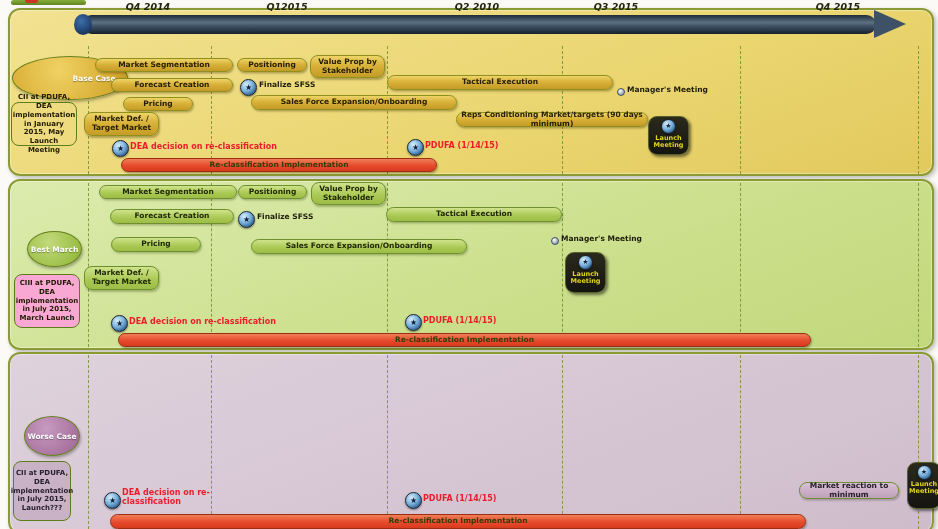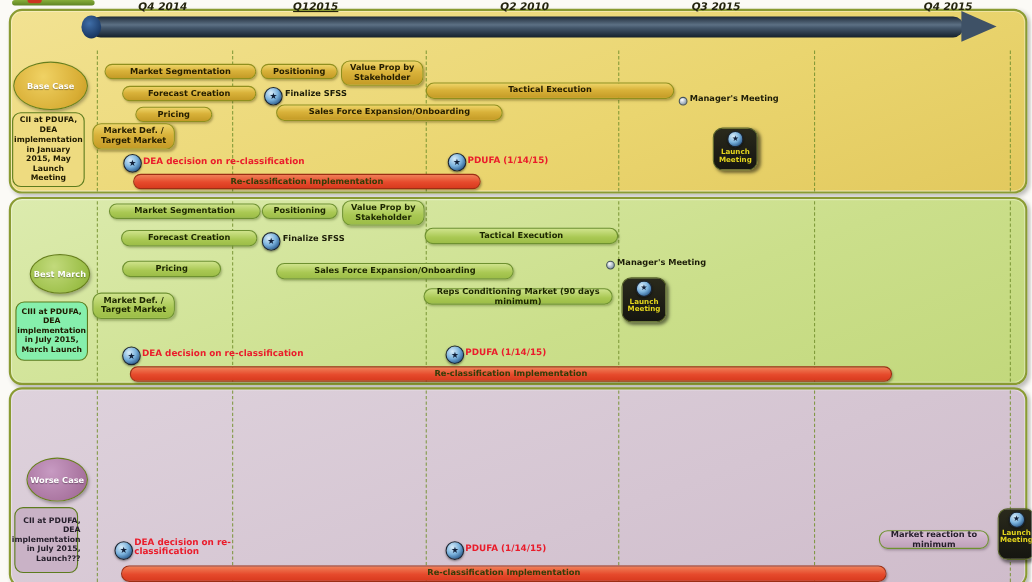--- a/index.html
+++ b/index.html
@@ -32,22 +32,22 @@
   .oval{position:absolute;border-radius:50%;display:flex;align-items:center;justify-content:center;
         color:#ffffff;font-weight:bold;font-size:7.5px;text-shadow:0 1px 1px rgba(0,0,0,.35);
         border:1.5px solid #677f1d;box-shadow:1px 2px 3px rgba(0,0,0,.3);}
   .oval.base{background:radial-gradient(circle at 40% 30%,#f0d264,#d8ad34 70%,#c39722);}
   .oval.best{background:radial-gradient(circle at 40% 30%,#c2da7c,#9cbf48 70%,#87ab37);}
   .oval.worse{background:radial-gradient(circle at 40% 30%,#c79ac2,#a9749f 70%,#96618c);}
   .descbox{position:absolute;box-sizing:border-box;border:1.5px solid #5d7c1e;border-radius:8px;
         display:flex;align-items:center;justify-content:center;text-align:center;font-weight:bold;
         font-size:7px;line-height:1.25;color:#1f1a00;padding:2px;}
   .descbox.base{background:#eedb80;}
-  .descbox.best{background:#86efac;}
-  .descbox.worse{background:#c9b2c6;color:#241d2a;text-align:right;}
+  .descbox.best{background:#f9a8d4;}
+  .descbox.worse{background:#c9b2c6;color:#241d2a;}
   .star{position:absolute;width:15px;height:15px;border-radius:50%;
         background:radial-gradient(circle at 35% 30%,#d8ecf8 0%,#7ab2dd 45%,#2c5c8e 80%,#173250 100%);
         border:1px solid #1b2430;box-shadow:0 1px 2px rgba(0,0,0,.45);
         display:flex;align-items:center;justify-content:center;color:#101f38;font-size:8px;line-height:1;}
   .mtext{position:absolute;font-weight:bold;font-size:8px;line-height:1.1;}
   .red-text{color:#ea1c2b;}
   .dark-text{color:#1c1c08;font-size:7.5px;}
   .bullet{position:absolute;width:6px;height:6px;border-radius:50%;
         background:radial-gradient(circle at 35% 30%,#ffffff,#93a5b5 70%,#5a6c7c);border:1px solid #44525e;}
   .launch{position:absolute;box-sizing:border-box;background:linear-gradient(180deg,#2a2a1c,#151510);
@@ -86,32 +86,32 @@
   <div class="dash" style="left:740px;top:183px;height:164px;"></div>
   <div class="dash" style="left:918px;top:183px;height:164px;"></div>
   <div class="dash" style="left:88px;top:355px;height:174px;"></div>
   <div class="dash" style="left:211px;top:355px;height:174px;"></div>
   <div class="dash" style="left:387px;top:355px;height:174px;"></div>
   <div class="dash" style="left:562px;top:355px;height:174px;"></div>
   <div class="dash" style="left:740px;top:355px;height:174px;"></div>
   <div class="dash" style="left:918px;top:355px;height:174px;"></div>
 
   <div class="qlabel" style="left:148px;top:1px;">Q4 2014</div>
-  <div class="qlabel" style="left:287px;top:1px;text-decoration:underline;">Q12015</div>
+  <div class="qlabel" style="left:287px;top:1px;">Q12015</div>
   <div class="qlabel" style="left:477px;top:1px;">Q2 2010</div>
-  <div class="qlabel" style="left:651px;top:1px;">Q3 2015</div>
-  <div class="qlabel" style="left:838px;top:1px;margin-left:24px;">Q4 2015</div>
+  <div class="qlabel" style="left:616px;top:1px;">Q3 2015</div>
+  <div class="qlabel" style="left:838px;top:1px;">Q4 2015</div>
   <div class="arrow-body" style="left:82px;top:15px;width:794px;height:19px;"></div>
   <div class="cap" style="left:74px;top:14px;width:18px;height:21px;"></div>
   <div class="ahead" style="left:874px;top:10px;"></div>
 
-  <div class="oval base" style="left:12px;top:56px;width:66px;height:42px;">
+  <div class="oval base" style="left:12px;top:56px;width:66px;height:42px;padding-left:48px;">
     <span>Base Case</span>
   </div>
-  <div class="descbox base" style="left:11px;top:102px;width:66px;height:68px;">
+  <div class="descbox base" style="left:11px;top:102px;width:66px;height:44px;">
     <span>CII at PDUFA, DEA implementation in January 2015, May Launch Meeting</span>
   </div>
   <div class="bar gold" style="left:95px;top:58px;width:138px;height:14px;">
       <span>Market Segmentation</span>
     </div>
   <div class="bar gold" style="left:237px;top:58px;width:70px;height:14px;">
       <span>Positioning</span>
     </div>
   <div class="bar gold" style="left:310px;top:55px;width:75px;height:23px;">
       <span>Value Prop by Stakeholder</span>
@@ -123,20 +123,23 @@
       <span>Tactical Execution</span>
     </div>
   <div class="bar gold" style="left:123px;top:97px;width:70px;height:14px;">
       <span>Pricing</span>
     </div>
   <div class="bar gold" style="left:251px;top:95px;width:206px;height:15px;">
       <span>Sales Force Expansion/Onboarding</span>
     </div>
   <div class="bar gold" style="left:84px;top:112px;width:75px;height:24px;">
       <span>Market Def. / Target Market</span>
+    </div>
+  <div class="bar gold" style="left:456px;top:112px;width:192px;height:15px;">
+      <span>Reps Conditioning Market/targets (90 days minimum)</span>
     </div>
   <div class="star" style="left:240px;top:79px;">★</div>
   <div class="mtext dark-text" style="left:259px;top:81px;">Finalize SFSS</div>
   <div class="bullet" style="left:617px;top:88px;"></div>
   <div class="mtext dark-text" style="left:627px;top:86px;">Manager's Meeting</div>
   <div class="launch" style="left:648px;top:116px;width:41px;height:39px;">
     <span class="star">★</span>
     <span>Launch Meeting</span>
   </div>
   <div class="star" style="left:112px;top:140px;">★</div>
@@ -170,23 +173,20 @@
     </div>
   <div class="bar greenb" style="left:111px;top:237px;width:90px;height:15px;">
       <span>Pricing</span>
     </div>
   <div class="bar greenb" style="left:251px;top:239px;width:216px;height:15px;">
       <span>Sales Force Expansion/Onboarding</span>
     </div>
   <div class="bar greenb" style="left:84px;top:266px;width:75px;height:24px;">
       <span>Market Def. / Target Market</span>
     </div>
-  <div class="bar greenb" style="left:385px;top:262px;width:172px;height:15px;">
-      <span>Reps Conditioning Market (90 days minimum)</span>
-    </div>
   <div class="star" style="left:238px;top:211px;">★</div>
   <div class="mtext dark-text" style="left:257px;top:213px;">Finalize SFSS</div>
   <div class="bullet" style="left:551px;top:237px;"></div>
   <div class="mtext dark-text" style="left:561px;top:235px;">Manager's Meeting</div>
   <div class="launch" style="left:565px;top:252px;width:41px;height:41px;">
     <span class="star">★</span>
     <span>Launch Meeting</span>
   </div>
   <div class="star" style="left:111px;top:315px;">★</div>
   <div class="mtext red-text" style="left:129px;top:318px;width:200px;">DEA decision on re-classification</div>

